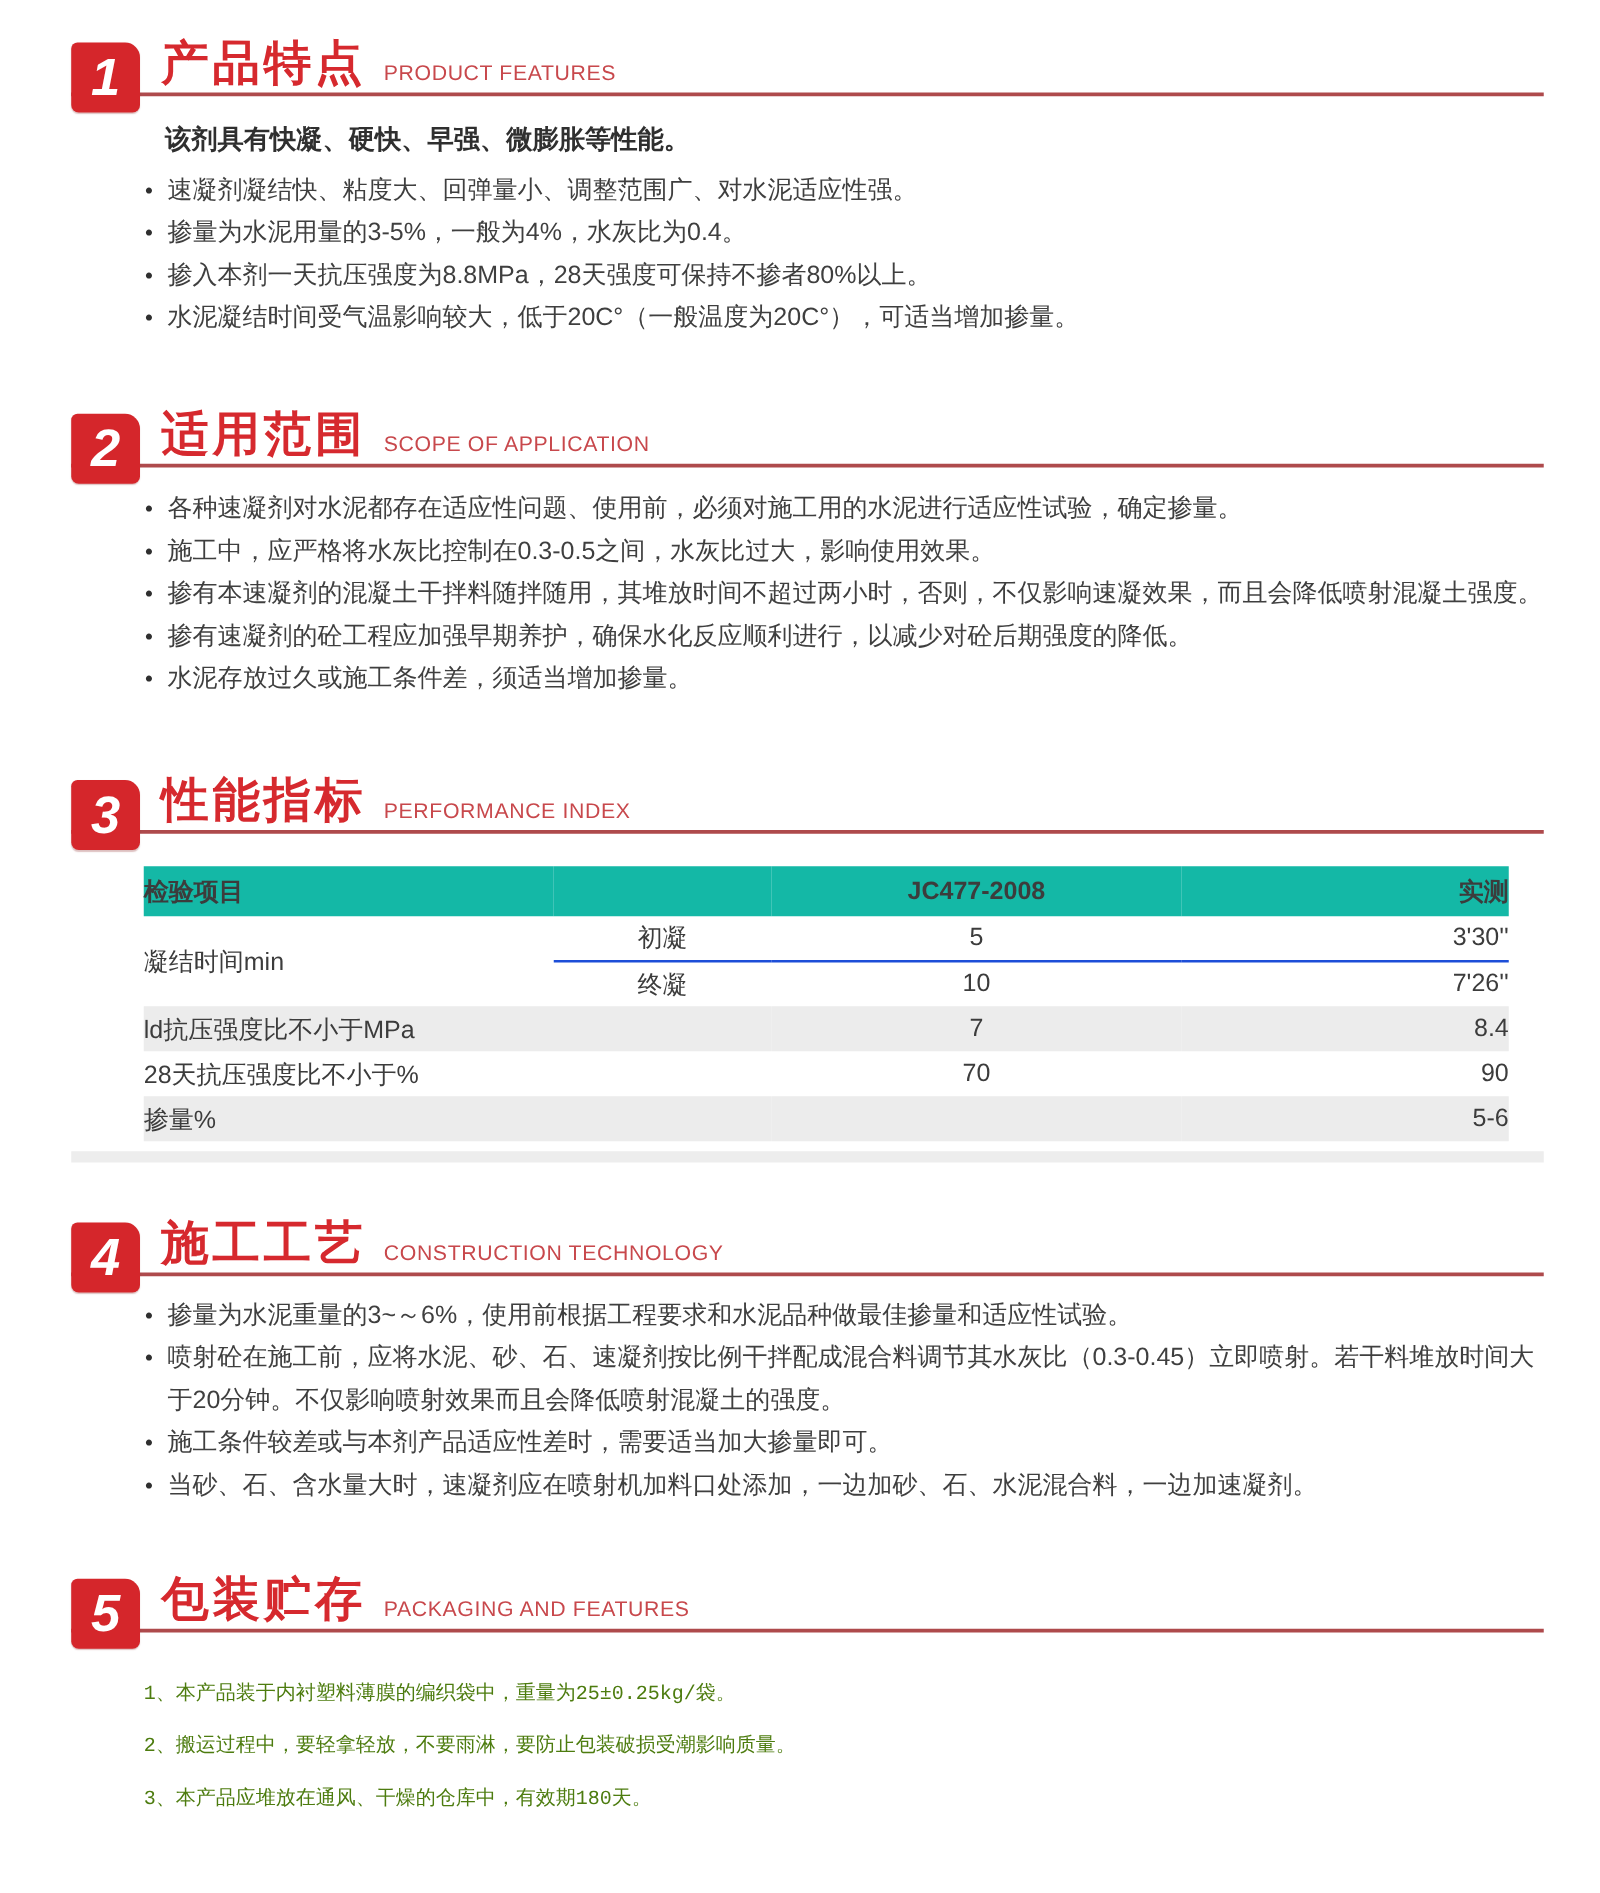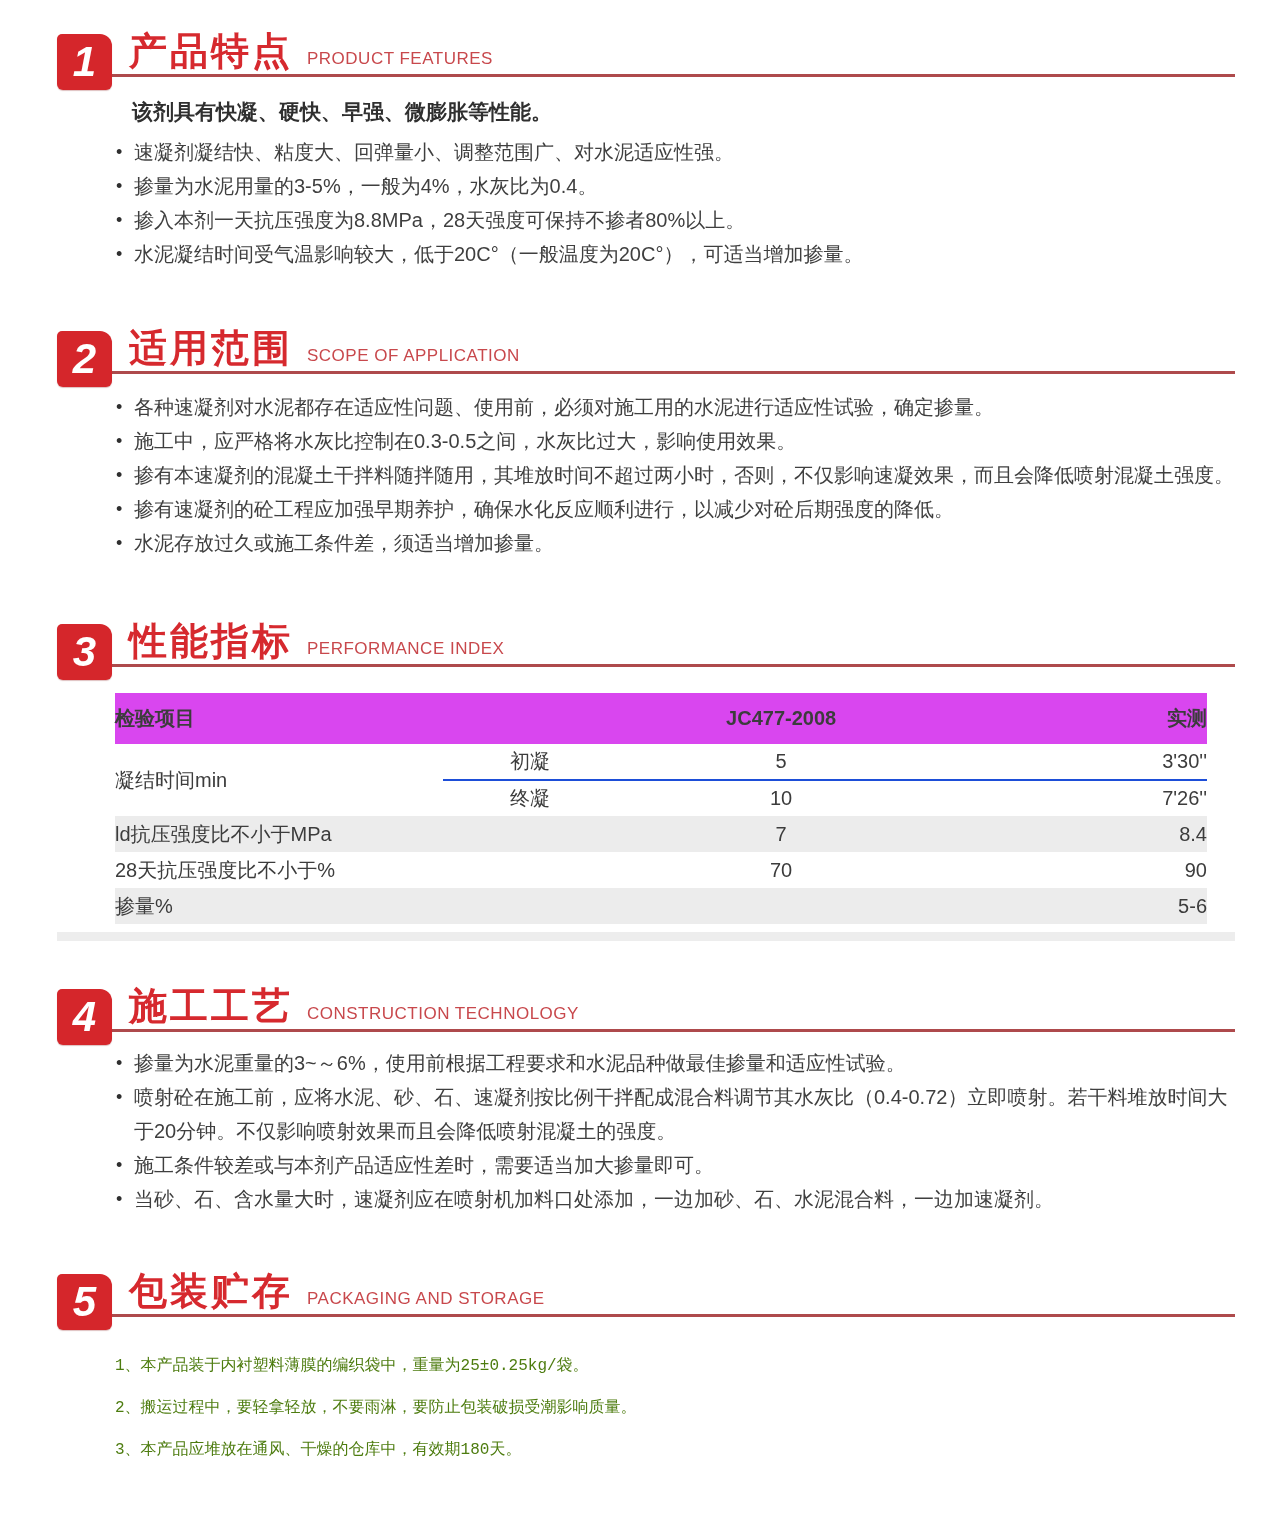--- a/index.html
+++ b/index.html
@@ -75,21 +75,21 @@
     margin:26px 0 0 58px;
     width:1092px;
     font-size:20px; color:#3c3c3c;
     table-layout:fixed;
   }
   table.perf col.c1 { width:30%; }
   table.perf col.c2 { width:16%; }
   table.perf col.c3 { width:30%; }
   table.perf col.c4 { width:24%; }
   table.perf th, table.perf td { font-weight:normal; padding:0; }
-  table.perf thead tr { background:#d946ef; height:51px; }
+  table.perf thead tr { background:#14b8a6; height:40px; }
   table.perf thead th { font-weight:bold; }
   table.perf tbody tr { height:36px; }
   .ta-l { text-align:left; padding-left:18px; }
   .ta-c { text-align:center; }
   .ta-m { text-align:right; padding-left:85px; }
   tr.gray { background:#ececec; }
   td.divider { border-bottom:2px solid #1d4ed8; }
   .table-footer-strip {
     margin:8px 0 0 0; height:9px; width:100%;
     background:#ededed;
@@ -200,32 +200,32 @@
   <div class="content s4">
     <div class="sec-head">
       <div class="badge">4</div>
       <div class="titles">
         <span class="title-cn">施工工艺</span>
         <span class="title-en">CONSTRUCTION TECHNOLOGY</span>
       </div>
     </div>
     <ul class="bullets">
       <li>掺量为水泥重量的3~～6%，使用前根据工程要求和水泥品种做最佳掺量和适应性试验。</li>
-      <li>喷射砼在施工前，应将水泥、砂、石、速凝剂按比例干拌配成混合料调节其水灰比（0.4-0.72）立即喷射。若干料堆放时间大于20分钟。不仅影响喷射效果而且会降低喷射混凝土的强度。</li>
+      <li>喷射砼在施工前，应将水泥、砂、石、速凝剂按比例干拌配成混合料调节其水灰比（0.3-0.45）立即喷射。若干料堆放时间大于20分钟。不仅影响喷射效果而且会降低喷射混凝土的强度。</li>
       <li>施工条件较差或与本剂产品适应性差时，需要适当加大掺量即可。</li>
       <li>当砂、石、含水量大时，速凝剂应在喷射机加料口处添加，一边加砂、石、水泥混合料，一边加速凝剂。</li>
     </ul>
   </div>
 
   <div class="content s5">
     <div class="sec-head">
       <div class="badge">5</div>
       <div class="titles">
         <span class="title-cn">包装贮存</span>
-        <span class="title-en">PACKAGING AND STORAGE</span>
+        <span class="title-en">PACKAGING AND FEATURES</span>
       </div>
     </div>
     <div class="numbered">
       <p>1、本产品装于内衬塑料薄膜的编织袋中，重量为25±0.25kg/袋。</p>
       <p>2、搬运过程中，要轻拿轻放，不要雨淋，要防止包装破损受潮影响质量。</p>
       <p>3、本产品应堆放在通风、干燥的仓库中，有效期180天。</p>
     </div>
   </div>
 
 </div>

